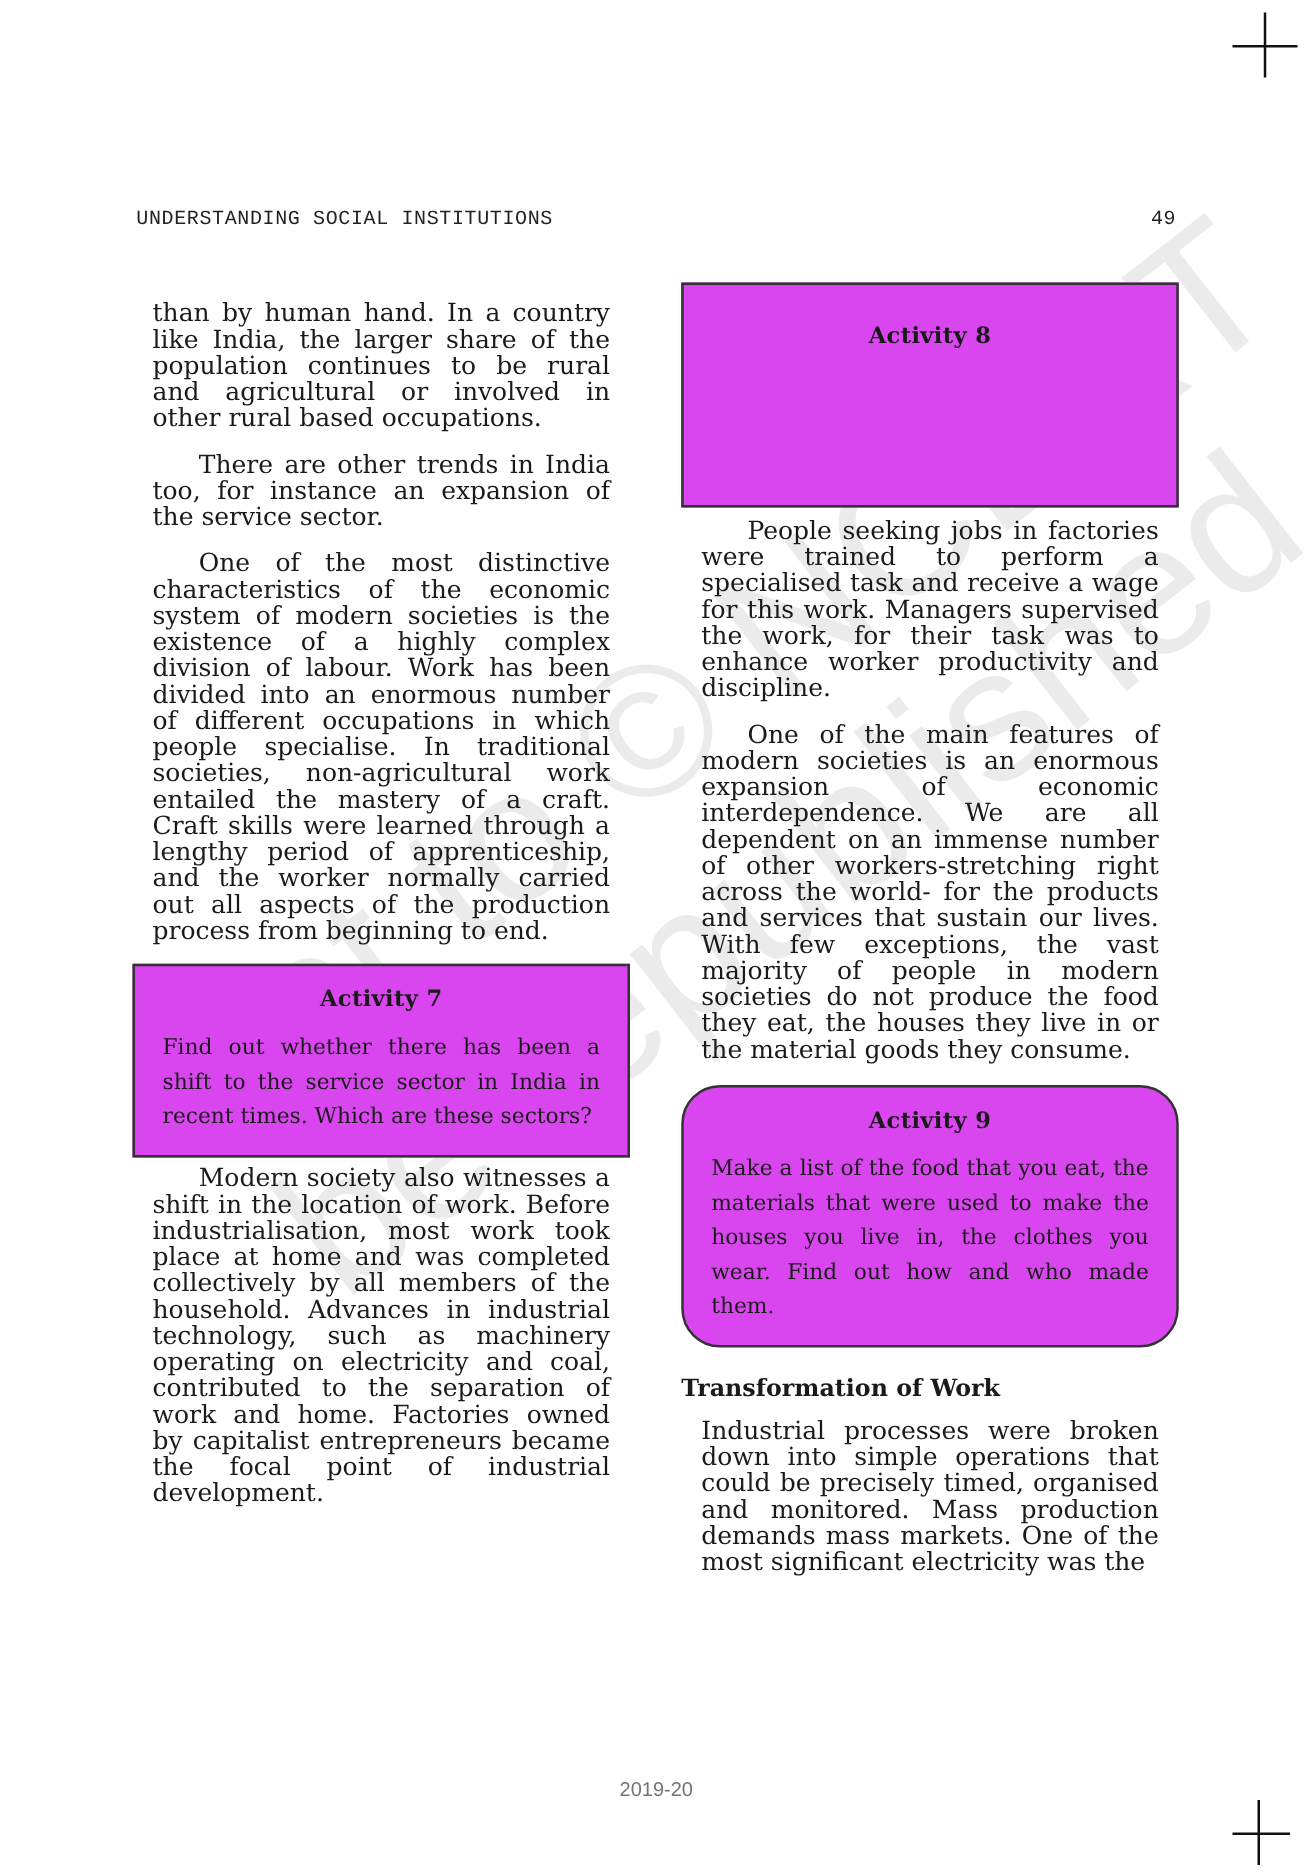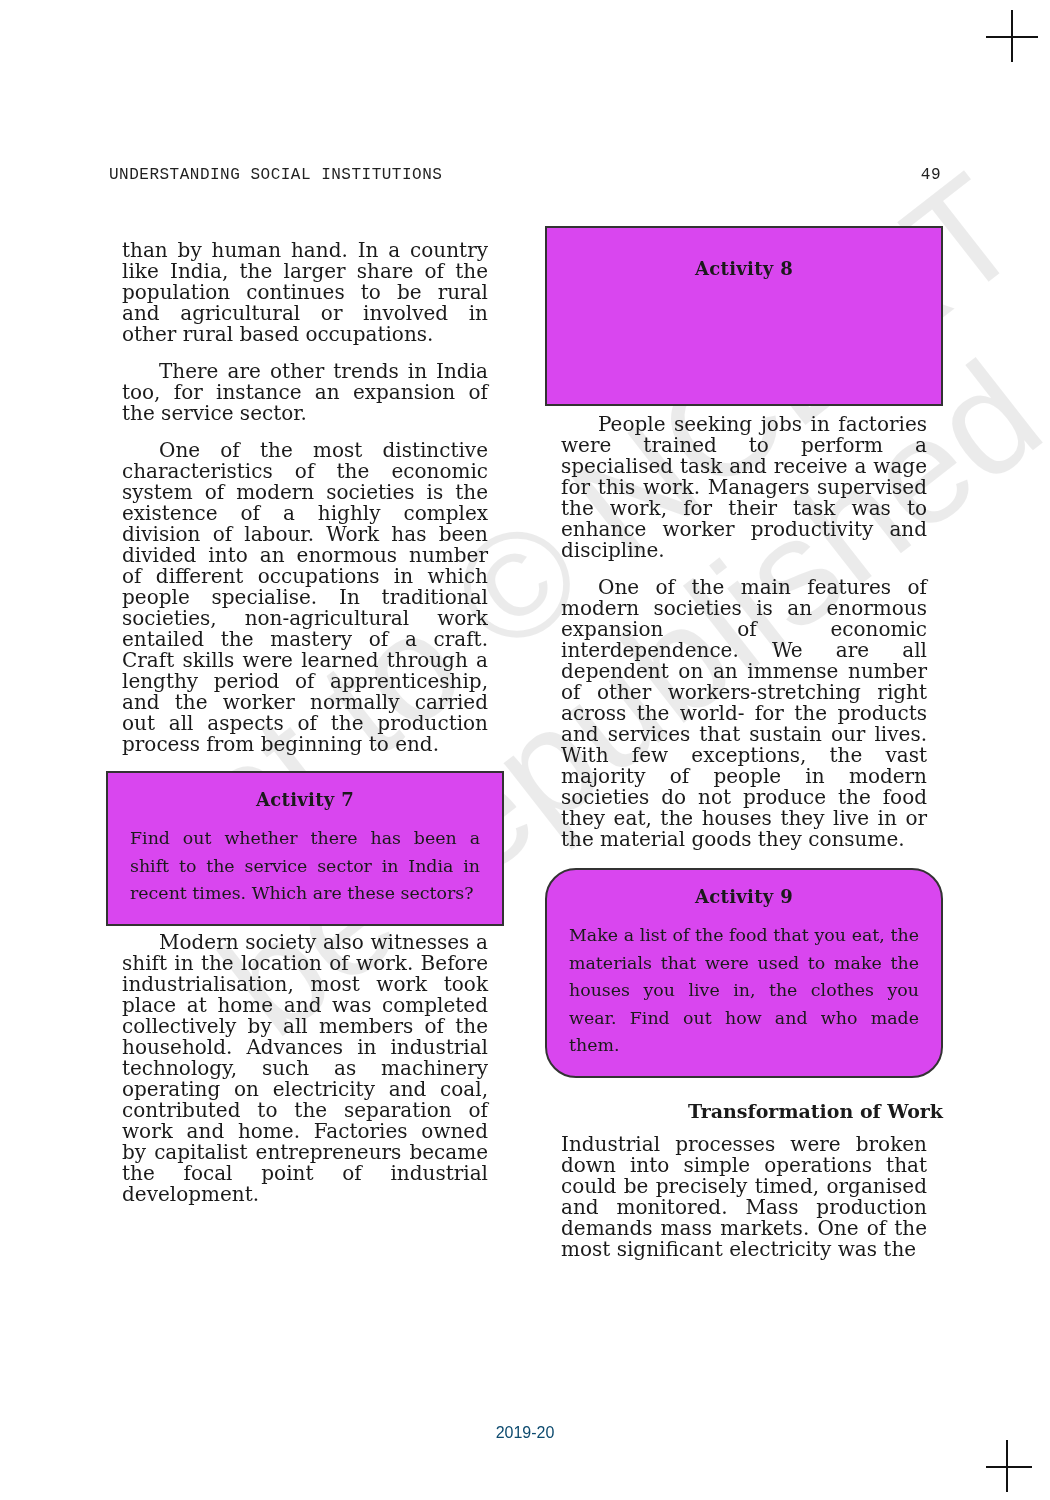--- a/index.html
+++ b/index.html
@@ -17,21 +17,21 @@
   .col-right { left: 545px; top: 224px; }
   p { margin: 16px; font-size: 20px; line-height: 21px; text-align: justify; hyphens: none; }
   p.indent { text-indent: 37px; }
   .activity { background: #d946ef; border: 2px solid #333; box-sizing: border-box;
               padding: 14px 22px 16px 22px; }
   .activity .act-title { text-align: center; font-weight: bold; font-size: 18px; line-height: 26px;
                          margin-bottom: 12px; letter-spacing: 0.3px; }
   .activity .act-body { font-size: 17.4px; line-height: 27.6px; text-align: justify; }
   h3.section { margin: 0; font-size: 19px; line-height: 26px; font-weight: bold; }
   .footer { position: absolute; top: 1424px; left: 0; width: 1050px; text-align: center;
-            font-family: "Liberation Sans", sans-serif; font-size: 16px; color: #0c4a6e; }
+            font-family: "Liberation Sans", sans-serif; font-size: 16px; color: #737373; }
   .watermark { position: absolute; left: 160px; top: 480px; width: 900px; height: 520px;
                pointer-events: none; transform: rotate(-38deg); transform-origin: center;
                font-family: "Liberation Sans", sans-serif; color: rgba(0,0,0,0.08);
                font-size: 150px; line-height: 160px; white-space: nowrap; text-align: center; }
 </style>
 </head>
 <body>
 
 <div class="crop" style="left:986px;top:10px;width:52px;height:52px;">
   <div class="h" style="left:0;top:26px;width:52px;"></div>
@@ -71,17 +71,17 @@
   </div>
 
   <p class="indent" style="margin-top:8px;">People seeking jobs in factories were trained to perform a specialised task and receive a wage for this work. Managers supervised the work, for their task was to enhance worker productivity and discipline.</p>
   <p class="indent" style="margin-top:4px;">One of the main features of modern societies is an enormous expansion of economic interdependence. We are all dependent on an immense number of other workers-stretching right across the world- for the products and services that sustain our lives. With few exceptions, the vast majority of people in modern societies do not produce the food they eat, the houses they live in or the material goods they consume.</p>
 
   <div class="activity" style="margin-top:18px;border-radius:31px;">
     <div class="act-title">Activity  9</div>
     <div class="act-body">Make a list of the food that you eat, the materials that were used to make the houses you live in, the clothes you wear. Find out how and who made them.</div>
   </div>
 
-  <h3 class="section" style="margin-top:20px;text-align:right;">Transformation of Work</h3>
+  <h3 class="section" style="margin-top:20px;">Transformation of Work</h3>
   <p style="margin-top:10px;">Industrial processes were broken down into simple operations that could be precisely timed, organised and monitored. Mass production demands mass markets. One of the most significant electricity was the</p>
 </div>
 
 <div class="footer">2019-20</div>
 
 </body></html>

